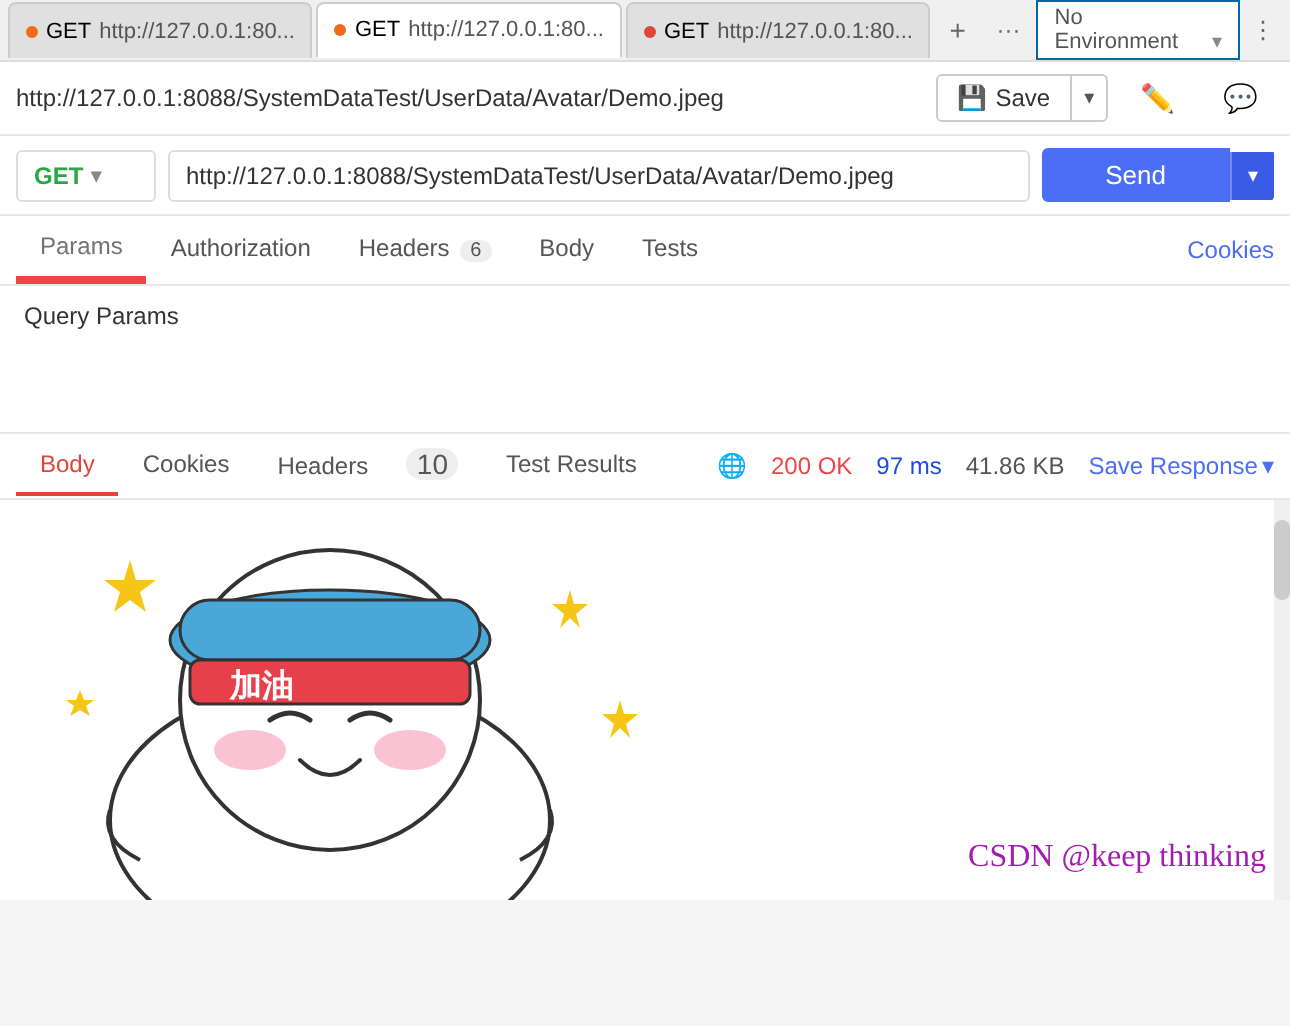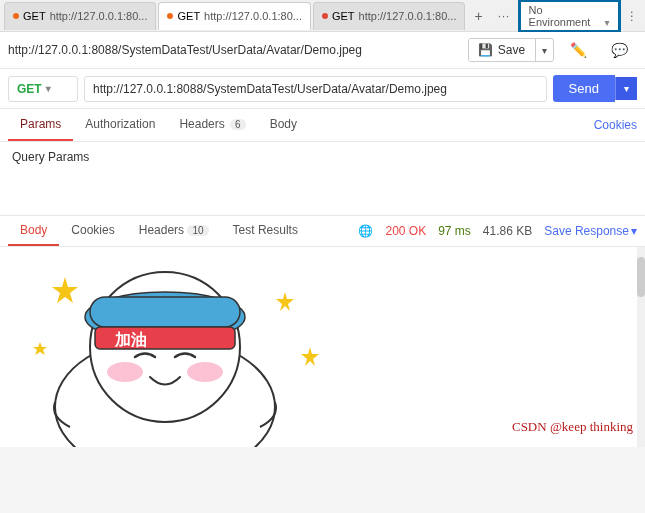--- a/index.html
+++ b/index.html
@@ -50,21 +50,21 @@
       padding: 2px 6px; cursor: pointer; color: #666; font-size: 12px;
     }
     .tab-env {
       margin-left: auto;
       display: flex;
       align-items: flex-end;
       gap: 4px;
       font-size: 11px;
       color: #555;
       padding: 2px 8px;
-      border: 3px solid #0369a1;
+      border: 1px solid #0369a1;
       border-radius: 0;
       background: #fff;
       cursor: pointer;
     }
     .tab-env-arrow { font-size: 10px; color: #888; }
 
     
     .address-row {
       display: flex;
       align-items: center;
@@ -141,21 +141,21 @@
       background: #fff;
       outline: none;
     }
     .send-btn {
       display: flex;
       align-items: center;
       overflow: hidden;
       border-radius: 3px;
     }
     .send-btn-main {
-      padding: 6px 16px;
+      padding: 6px 32px;
       background: #4b6ef5;
       color: #fff;
       font-size: 13px;
       font-weight: 500;
       cursor: pointer;
       border: none;
     }
     .send-btn-arrow {
       padding: 6px 8px;
       background: #3a5ae8;
@@ -175,22 +175,22 @@
     }
     .nav-tab {
       padding: 8px 12px;
       font-size: 12px;
       color: #555;
       cursor: pointer;
       border-bottom: 2px solid transparent;
       white-space: nowrap;
     }
     .nav-tab.active {
-      color: #7f1d1d;
-      border-bottom: 2px solid #ef4444;
+      color: #737373;
+      border-bottom: 4px solid #ef4444;
     }
     .nav-tab .badge {
       background: #eee;
       color: #555;
       border-radius: 8px;
       padding: 0 5px;
       font-size: 10px;
       margin-left: 2px;
     }
     .cookies-link {
@@ -254,32 +254,32 @@
     }
     .resp-tab.active {
       color: #e0453a;
       border-bottom: 2px solid #e0453a;
     }
     .resp-tab .badge {
       background: #eee;
       color: #555;
       border-radius: 8px;
       padding: 0 5px;
-      font-size: 10px;
-      margin-left: 0;
+      font-size: 14px;
+      margin-left: 16px;
     }
     .resp-status {
       margin-left: auto;
       display: flex;
       align-items: center;
       gap: 12px;
       font-size: 12px;
     }
     .status-ok { color: #ef4444; font-weight: 500; }
-    .status-time { color: #4d7c0f; }
+    .status-time { color: #1d4ed8; }
     .status-size { color: #555; }
     .save-response {
       color: #4b6ef5;
       cursor: pointer;
       font-size: 12px;
       display: flex;
       align-items: center;
       gap: 2px;
     }
 
@@ -303,22 +303,22 @@
       position: absolute;
       left: -10px;
       top: 0;
     }
 
     
     .watermark {
       position: absolute;
       bottom: 12px;
       right: 12px;
-      font-size: 13px;
-      color: #b91c1c;
+      font-size: 16px;
+      color: #a21caf;
       font-family: serif;
     }
 
     
     .scrollbar {
       position: absolute;
       right: 0;
       top: 0;
       width: 8px;
       height: 100%;
@@ -393,20 +393,21 @@
       <button class="send-btn-main">Send</button>
       <div class="send-btn-arrow">▾</div>
     </div>
   </div>
 
   <div class="tabs-nav">
     <div class="nav-tab active">Params</div>
     <div class="nav-tab">Authorization</div>
     <div class="nav-tab">Headers <span class="badge">6</span></div>
     <div class="nav-tab">Body</div>
+    <div class="nav-tab">Tests</div>
     <div class="cookies-link">Cookies</div>
   </div>
 
   <div class="params-section">
     <div class="params-title">Query Params</div>
   </div>
 
   <div style="background:#fff;flex:0 0 40px;border-bottom:1px solid #e8e8e8;"></div>
 
   <div class="response-tabs">

